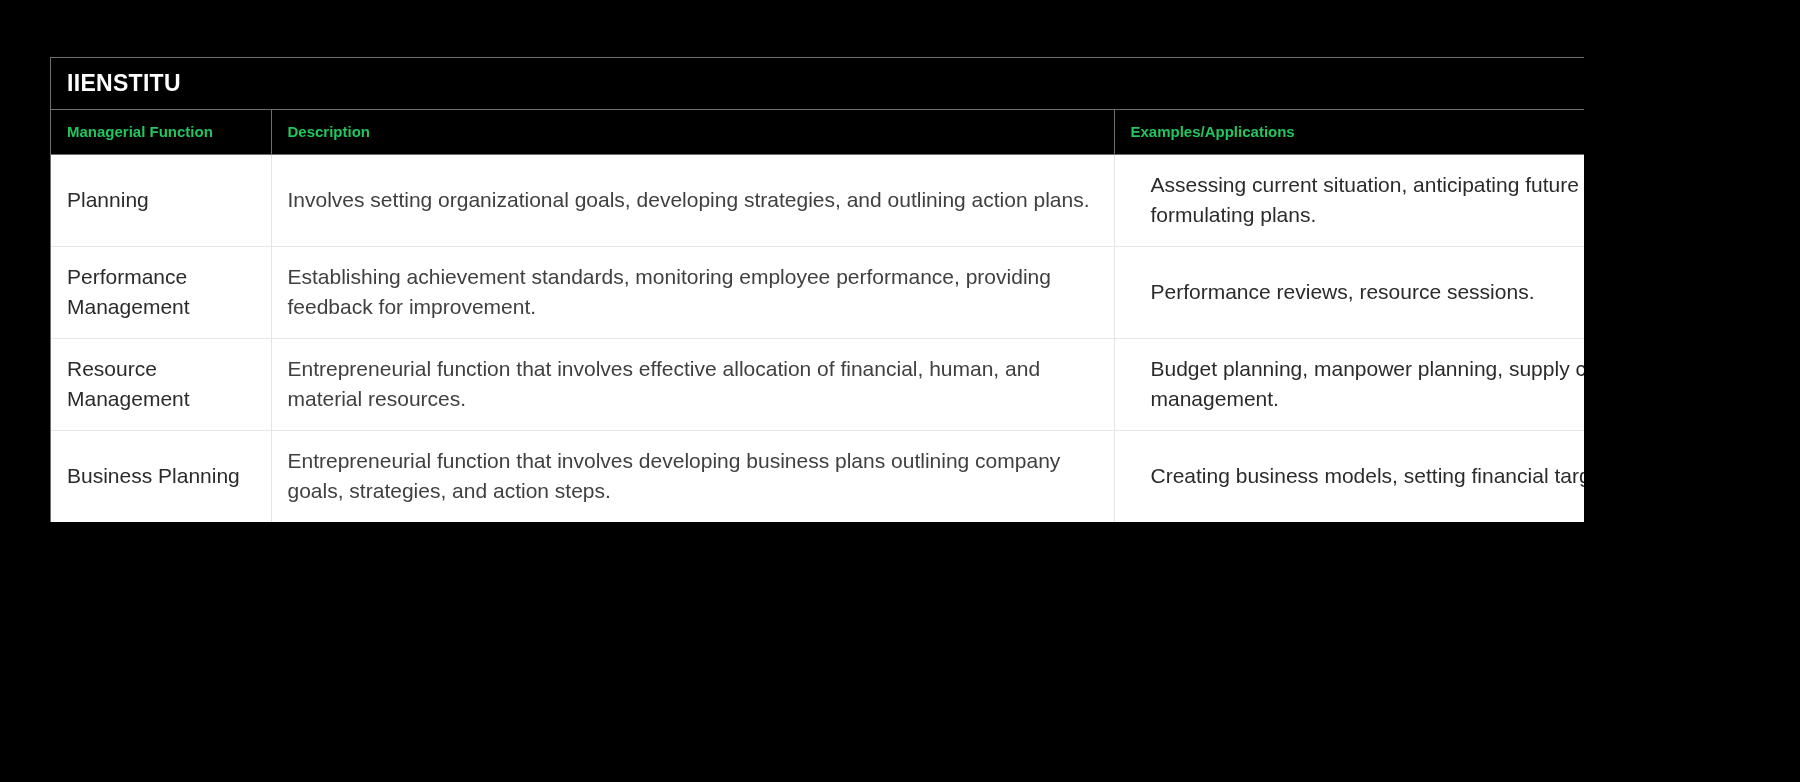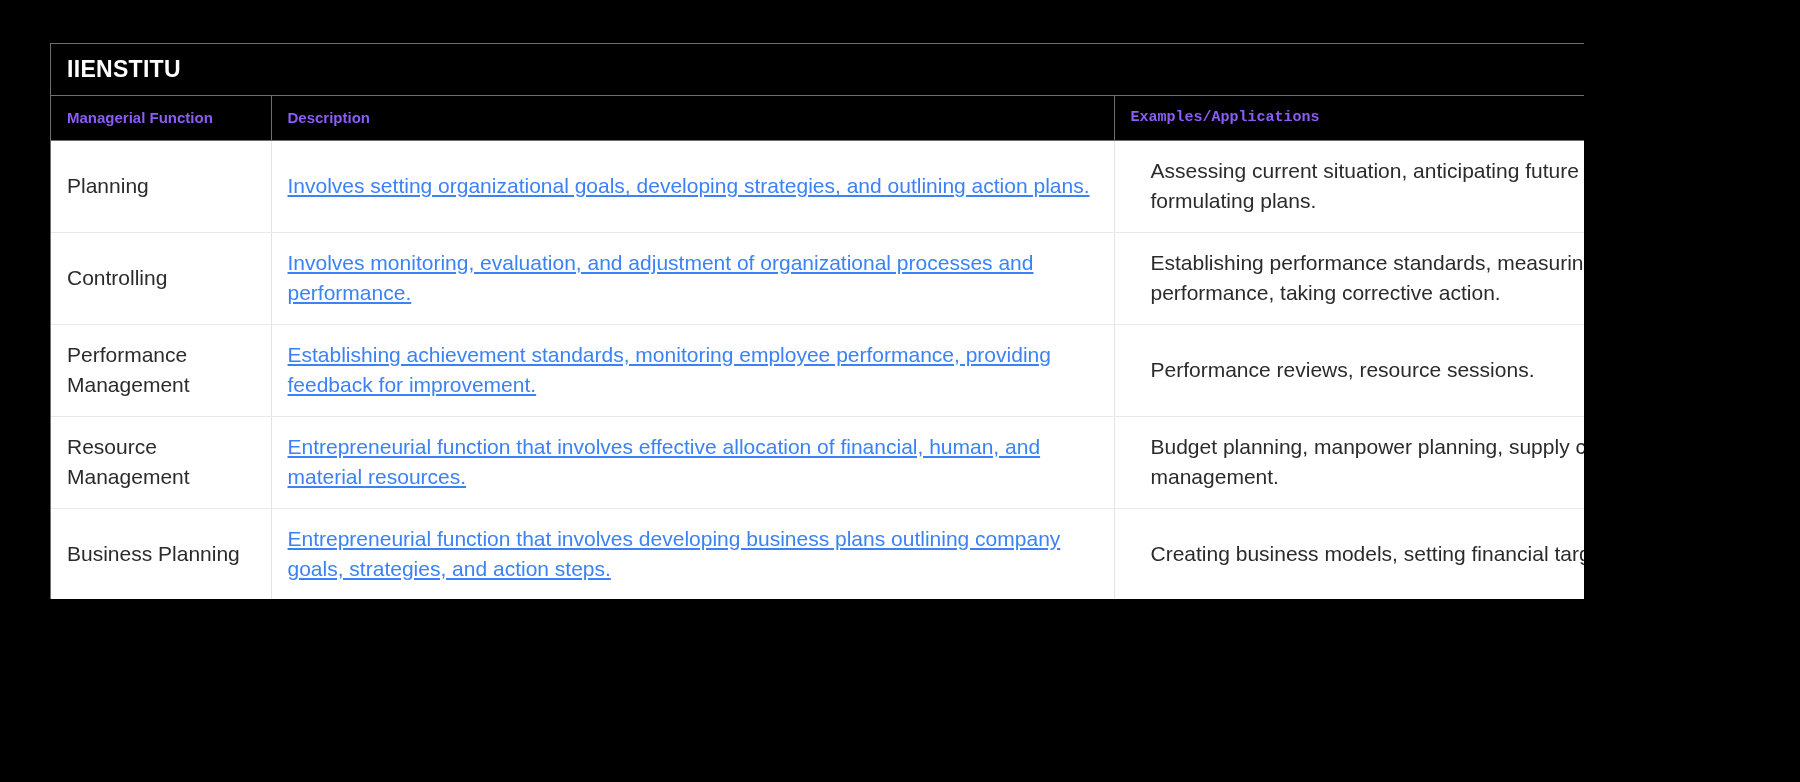--- a/index.html
+++ b/index.html
@@ -20,21 +20,21 @@
     width: 1800px;
     height: 782px;
     background: #000000;
     box-sizing: border-box;
   }
 
   
   .table-clip {
     position: absolute;
     left: 50px;
-    top: 43px;
+    top: 57px;
     width: 1534px;
     height: 681px;          
     overflow: hidden;
   }
 
   .table-card {
     width: 1698px;
     border: 1px solid #6f6f6f;
     border-bottom: none;
     box-sizing: border-box;
@@ -66,50 +66,50 @@
     table-layout: fixed;
     background: #ffffff;
   }
 
   col.c-fn   { width: 220px; }
   col.c-desc { width: 843px; }
   col.c-ex   { width: 633px; }
 
   thead th {
     background: #000000;
-    color: #8b5cf6;
+    color: #22c55e;
     font-size: 15px;
     font-weight: bold;
     text-align: left;
     padding: 13px 16px 14px 16px;
     border-right: 1px solid #6f6f6f;
     border-bottom: 1px solid #6f6f6f;
     vertical-align: middle;
     box-sizing: border-box;
   }
-  thead th:last-child { border-right: none; font-family: Liberation Mono, monospace; }
+  thead th:last-child { border-right: none; }
 
   tbody td {
     background: #ffffff;
     color: #2b2b2b;
     font-size: 21px;
     line-height: 1.45;
     text-align: left;
     padding: 15px 16px 15px 16px;
     border-right: 1px solid #e3e3e3;
     border-bottom: 1px solid #e8e8e8;
     vertical-align: middle;
     box-sizing: border-box;
     word-wrap: break-word;
   }
   tbody td:last-child { border-right: none; padding-left: 36px; }
   tbody tr:last-child td { border-bottom: none; }
 
   td.col-fn   { color: #2b2b2b; }
-  td.col-desc { color: #3b82f6; text-decoration: underline; }
+  td.col-desc { color: #404040; }
   td.col-ex   { color: #2b2b2b; }
 </style>
 </head>
 <body>
 
 <div class="page">
   <div class="table-clip">
     <div class="table-card">
 
       <div class="brand-bar">
@@ -129,25 +129,20 @@
             <th>Examples/Applications</th>
           </tr>
         </thead>
         <tbody id="table-body">
             <tr>
               <td class="col-fn">Planning</td>
               <td class="col-desc">Involves setting organizational goals, developing strategies, and outlining action plans.</td>
               <td class="col-ex">Assessing current situation, anticipating future events, and formulating plans.</td>
             </tr>
             <tr>
-              <td class="col-fn">Controlling</td>
-              <td class="col-desc">Involves monitoring, evaluation, and adjustment of organizational processes and performance.</td>
-              <td class="col-ex">Establishing performance standards, measuring actual performance, taking corrective action.</td>
-            </tr>
-            <tr>
               <td class="col-fn">Performance Management</td>
               <td class="col-desc">Establishing achievement standards, monitoring employee performance, providing feedback for improvement.</td>
               <td class="col-ex">Performance reviews, resource sessions.</td>
             </tr>
             <tr>
               <td class="col-fn">Resource Management</td>
               <td class="col-desc">Entrepreneurial function that involves effective allocation of financial, human, and material resources.</td>
               <td class="col-ex">Budget planning, manpower planning, supply chain management.</td>
             </tr>
             <tr>

